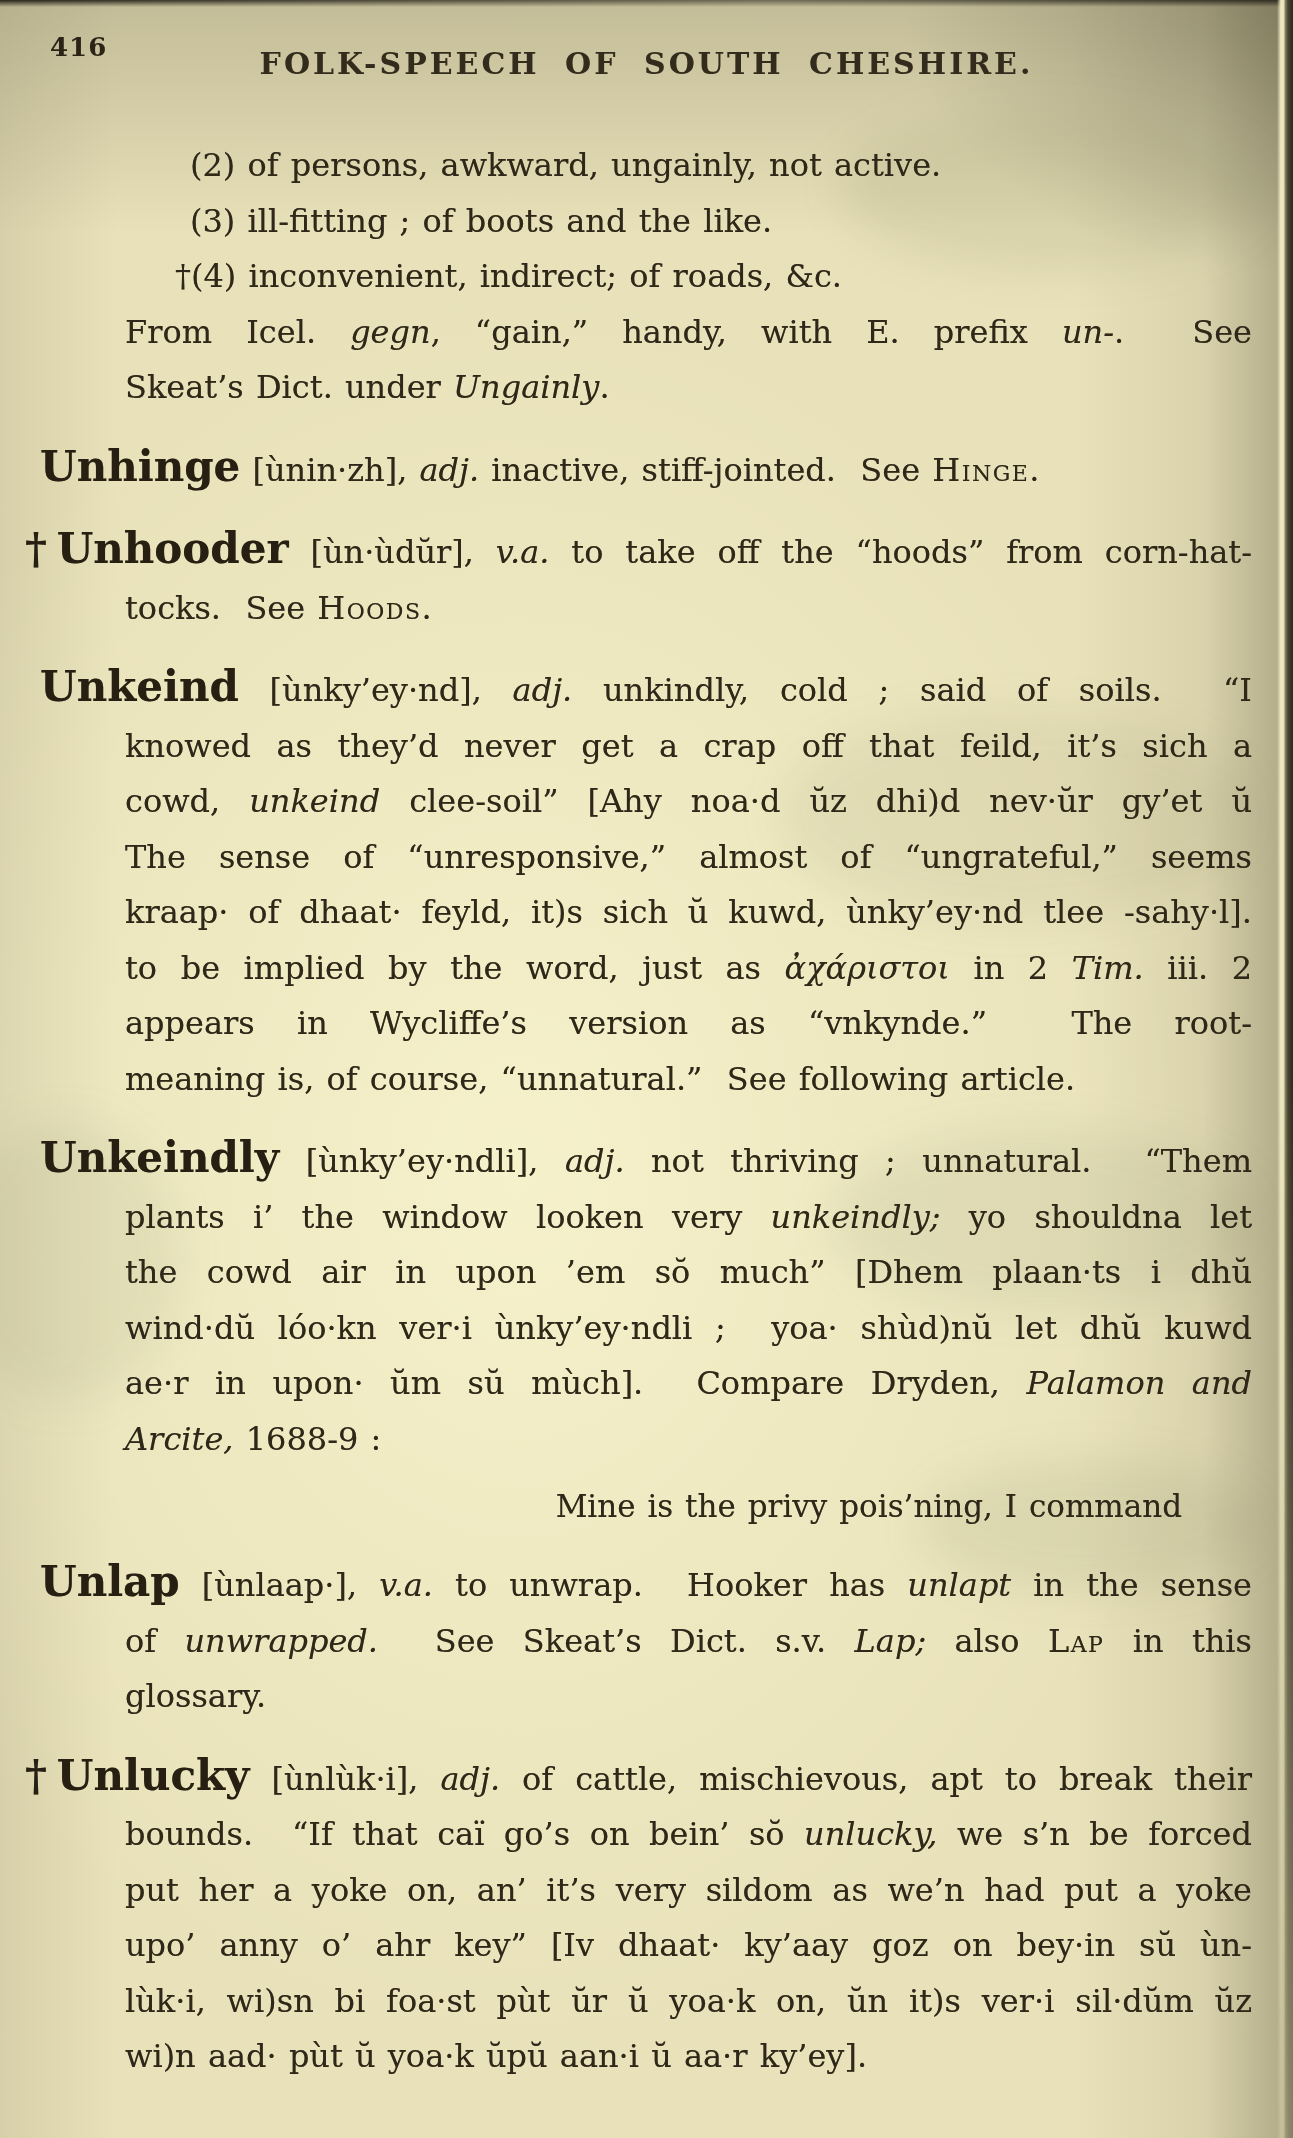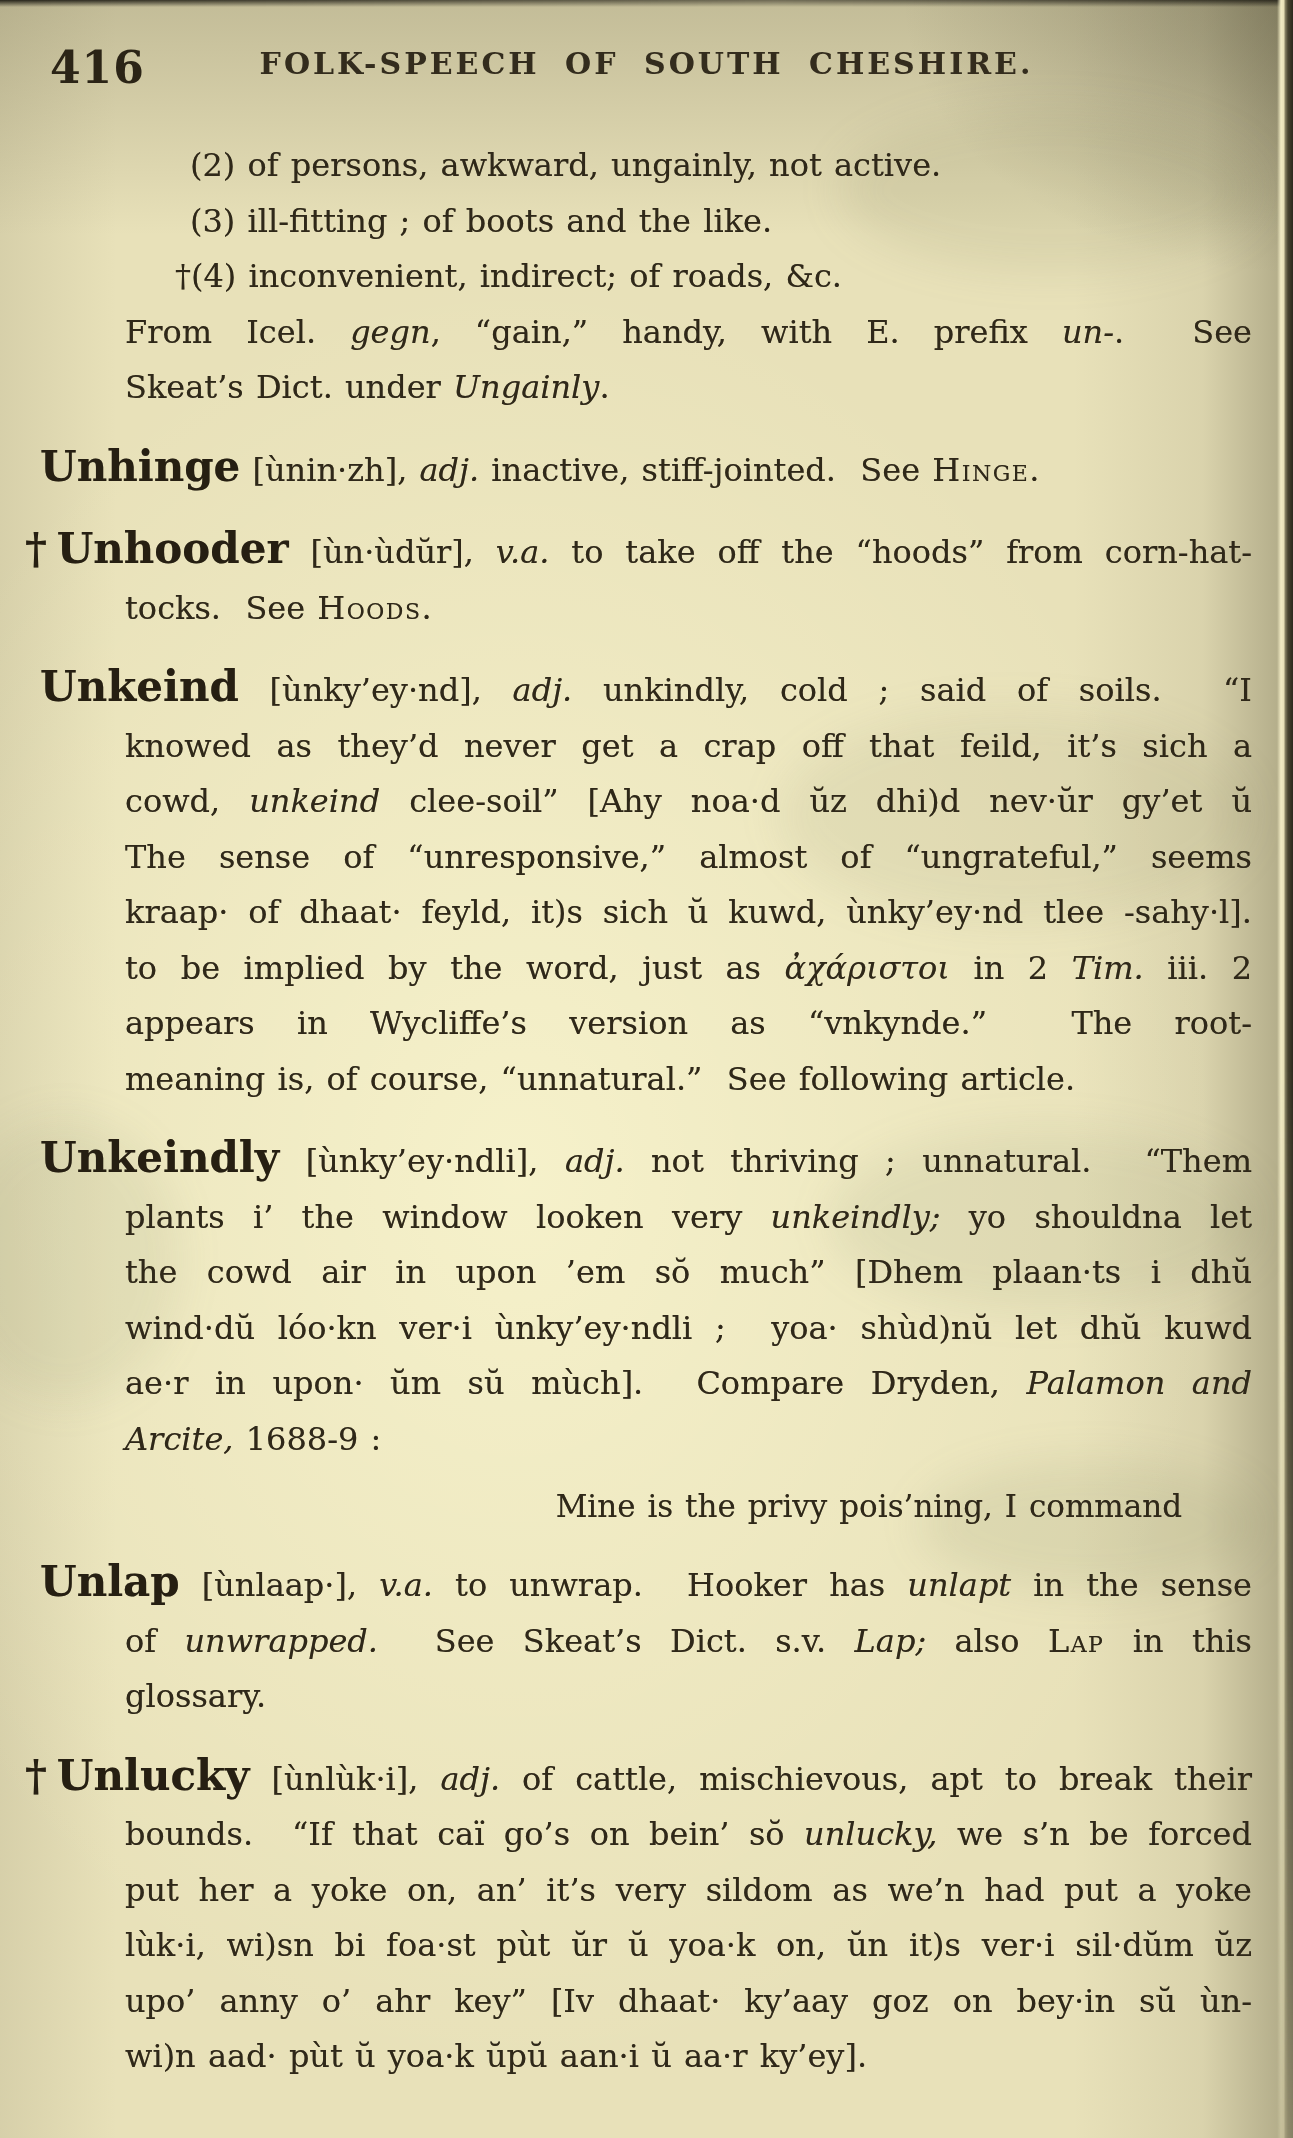--- a/index.html
+++ b/index.html
@@ -30,22 +30,22 @@
             mask-image:linear-gradient(to bottom, #000 0%, #000 50%, rgba(0,0,0,0.30) 100%);
   }
   .smudge{position:absolute;border-radius:50%;filter:blur(20px);pointer-events:none;}
   .s1{left:840px;top:110px;width:420px;height:160px;background:rgba(120,124,88,0.13);}
   .s2{left:780px;top:710px;width:470px;height:210px;background:rgba(124,127,92,0.10);}
   .s3{left:830px;top:1130px;width:430px;height:180px;background:rgba(120,124,88,0.11);}
   .s4{left:920px;top:1460px;width:340px;height:130px;background:rgba(118,121,86,0.12);}
   .s5{left:-50px;top:1120px;width:230px;height:280px;background:rgba(122,125,90,0.10);}
 
   .pageno{
-    position:absolute;left:50px;top:42px;
-    font-size:44px;font-weight:bold;letter-spacing:1px;color:#2b2416;
+    position:absolute;left:50px;top:32px;
+    font-size:26px;font-weight:bold;letter-spacing:1px;color:#2b2416;
   }
   .running-title{
     position:absolute;top:46px;left:0;width:100%;
     text-align:center;font-size:30px;font-weight:bold;
     letter-spacing:3px;word-spacing:12px;color:#332c1d;
   }
   .text-block{position:absolute;left:40px;top:138px;width:1212px;}
   .line{
     font-size:32px;line-height:55.5px;
     white-space:pre-wrap;word-spacing:2px;
@@ -103,20 +103,20 @@
       <div class="line l1 just"><span class="t-r">wind·dŭ lóo·kn ver·i ùnky’ey·ndli ;  yoa· shùd)nŭ let dhŭ kuwd</span></div>
       <div class="line l1 just"><span class="t-r">ae·r in upon· ŭm sŭ mùch].  Compare Dryden, </span><span class="t-i">Palamon and</span></div>
       <div class="line l1"><span class="t-i">Arcite,</span><span class="t-r"> 1688-9 :</span></div>
       <div class="line center quote gapq"><span class="t-r">Mine is the privy pois’ning, I command</span></div>
       <div class="line l0 just gap"><span class="t-b">Unlap</span><span class="t-r"> [ùnlaap·], </span><span class="t-i">v.a.</span><span class="t-r"> to unwrap.  Hooker has </span><span class="t-i">unlapt</span><span class="t-r"> in the sense</span></div>
       <div class="line l1 just"><span class="t-r">of </span><span class="t-i">unwrapped.</span><span class="t-r">  See Skeat’s Dict. s.v. </span><span class="t-i">Lap;</span><span class="t-r"> also </span><span class="t-sc">Lap</span><span class="t-r"> in this</span></div>
       <div class="line l1"><span class="t-r">glossary.</span></div>
       <div class="line l0 just dag gap"><span class="t-b">†Unlucky</span><span class="t-r"> [ùnlùk·i], </span><span class="t-i">adj.</span><span class="t-r"> of cattle, mischievous, apt to break their</span></div>
       <div class="line l1 just"><span class="t-r">bounds.  “If that caï go’s on bein’ sŏ </span><span class="t-i">unlucky,</span><span class="t-r"> we s’n be forced</span></div>
       <div class="line l1 just"><span class="t-r">put her a yoke on, an’ it’s very sildom as we’n had put a yoke</span></div>
+      <div class="line l1 just"><span class="t-r">upo’ anny o’ ahr key” [Iv dhaat· ky’aay goz on bey·in sŭ ùn-</span></div>
       <div class="line l1 just"><span class="t-r">lùk·i, wi)sn bi foa·st pùt ŭr ŭ yoa·k on, ŭn it)s ver·i sil·dŭm ŭz</span></div>
-      <div class="line l1 just"><span class="t-r">upo’ anny o’ ahr key” [Iv dhaat· ky’aay goz on bey·in sŭ ùn-</span></div>
       <div class="line l1"><span class="t-r">wi)n aad· pùt ŭ yoa·k ŭpŭ aan·i ŭ aa·r ky’ey].</span></div>
     </main>
 
   <div class="edge-top"></div>
   <div class="edge-right"></div>
 </div>
 
 </body></html>

